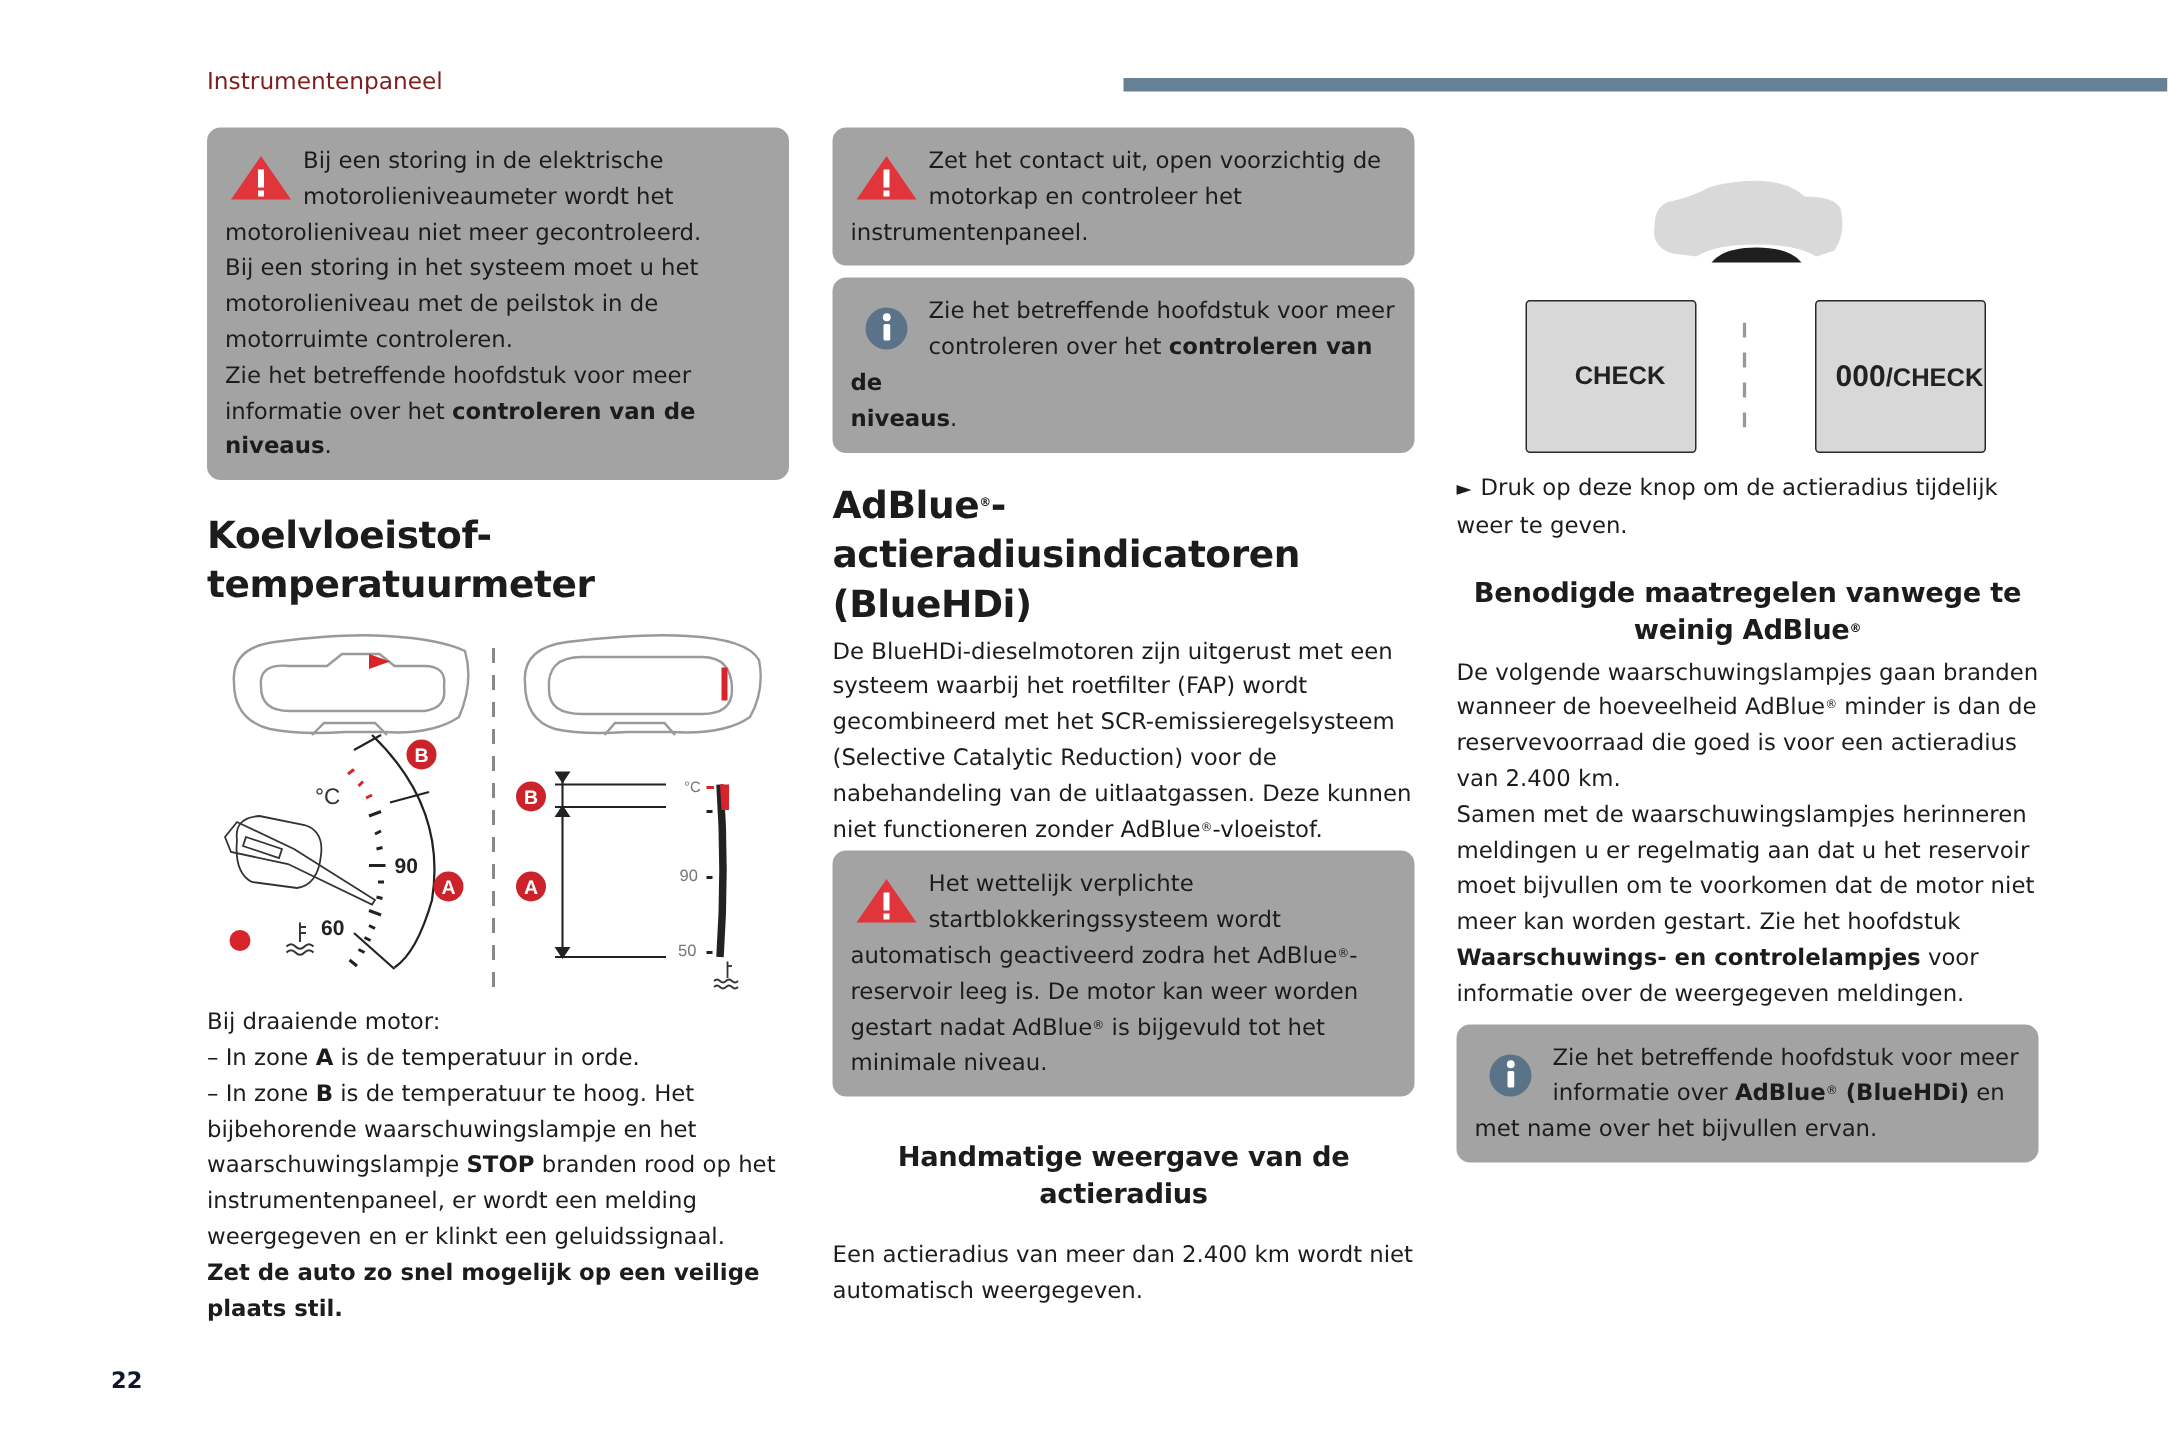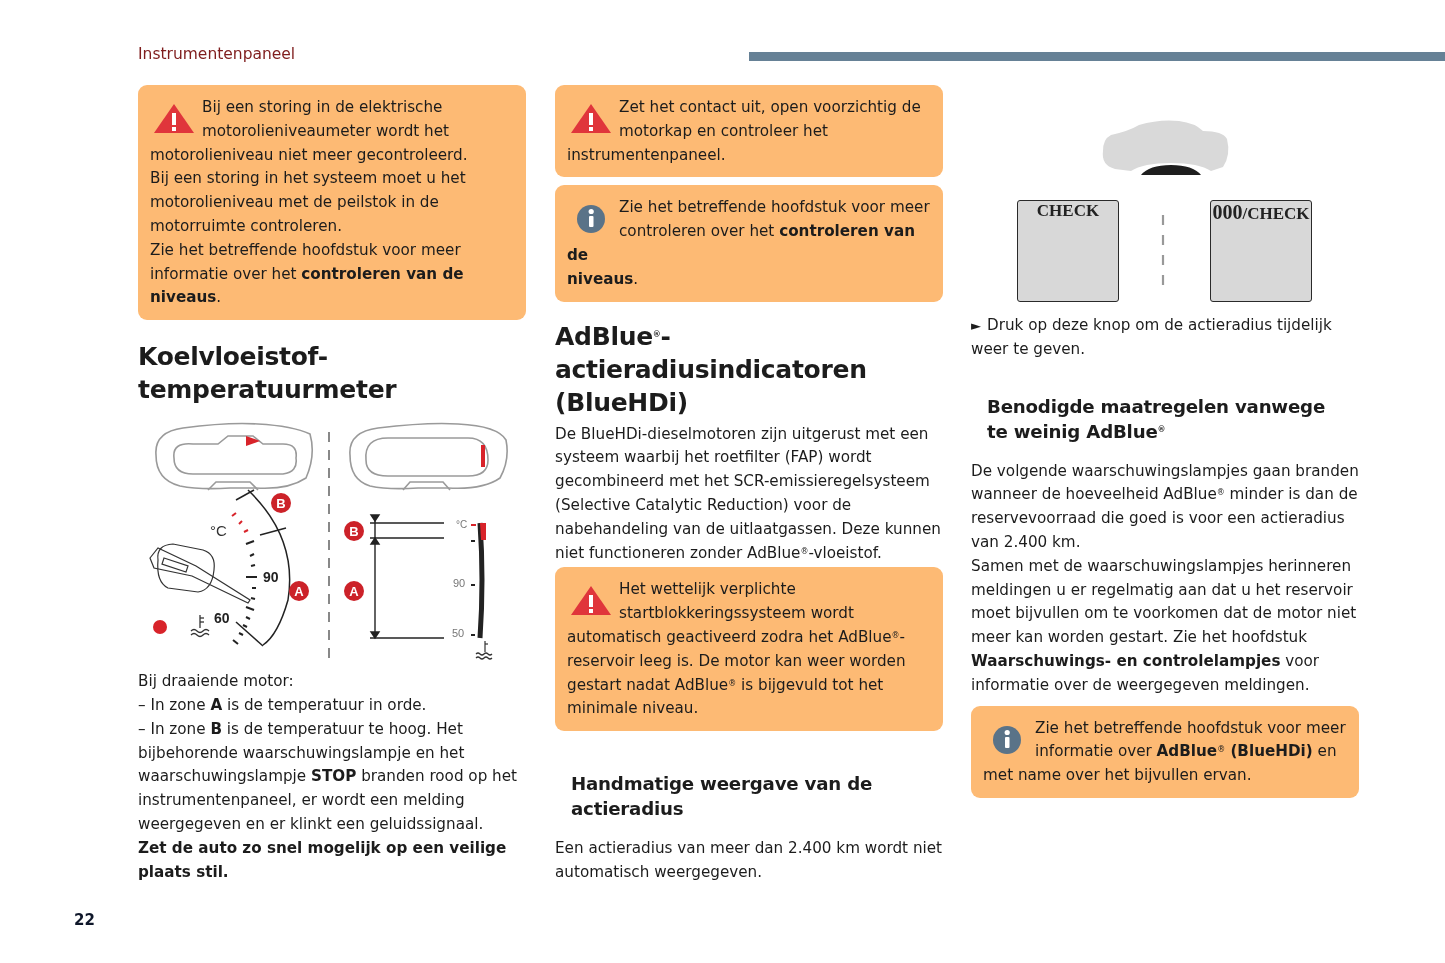--- a/index.html
+++ b/index.html
@@ -10,39 +10,39 @@
   .header-title { position: absolute; left: 138px; top: 45px; font-size: 15.5px; color: #7f1d1d; }
   .header-bar { position: absolute; left: 749px; top: 52px; width: 696px; height: 9px; background: #668196; }
   .page-number { position: absolute; left: 74px; top: 911px; font-size: 15px; font-weight: bold; color: #0f172a; }
 
   .col { position: absolute; }
   .col-1 { left: 138px; top: 85px; width: 388px; }
   .col-2 { left: 555px; top: 85px; width: 388px; }
   .col-3 { left: 971px; top: 85px; width: 388px; }
 
   .box {
-    background: #fdba74; border-radius: 9px; padding: 11px 12px 10px 12px;
+    background: #a3a3a3; border-radius: 9px; padding: 11px 12px 10px 12px;
     font-size: 15.2px; line-height: 23.8px; position: relative;
   }
   .box + .box { margin-top: 8px; }
   .box .icon { float: left; width: 44px; height: 32px; margin: 6px 6px 0 2px; }
   .box b { font-weight: bold; }
 
   .heading-xl { font-size: 25px; font-weight: bold; line-height: 33px; margin: 0; letter-spacing: -0.3px; }
-  .heading-m { font-size: 18.2px; font-weight: bold; line-height: 25px; margin: 16px; letter-spacing: -0.2px; }
+  .heading-m { font-size: 18.2px; font-weight: bold; line-height: 25px; margin: 4px; letter-spacing: -0.2px; text-align: center; }
   .para { font-size: 15.2px; line-height: 23.8px; margin: 0; }
   .para b { font-weight: bold; }
   sup { font-size: 8px; vertical-align: top; position: relative; top: -2px; }
 
   .diagram { display: block; }
   .btn-box {
     position: absolute; width: 100px; height: 100px; background: #d8d8d8;
     border: 1.8px solid #2a2a2a; border-radius: 3px;
-    display: flex; justify-content: center;
-    font-family: Liberation Serif, serif; font-weight: bold; font-size: 17px; color: #222;
+    display: flex; align-items: center; justify-content: center;
+    font-family: Liberation Sans, sans-serif; font-weight: bold; font-size: 17px; color: #222; padding-left: 12px;
   }
 </style>
 </head>
 <body>
 
 <div class="header-title">Instrumentenpaneel</div>
 <div class="header-bar"></div>
 
 <div class="col col-1">
   <div class="box">

